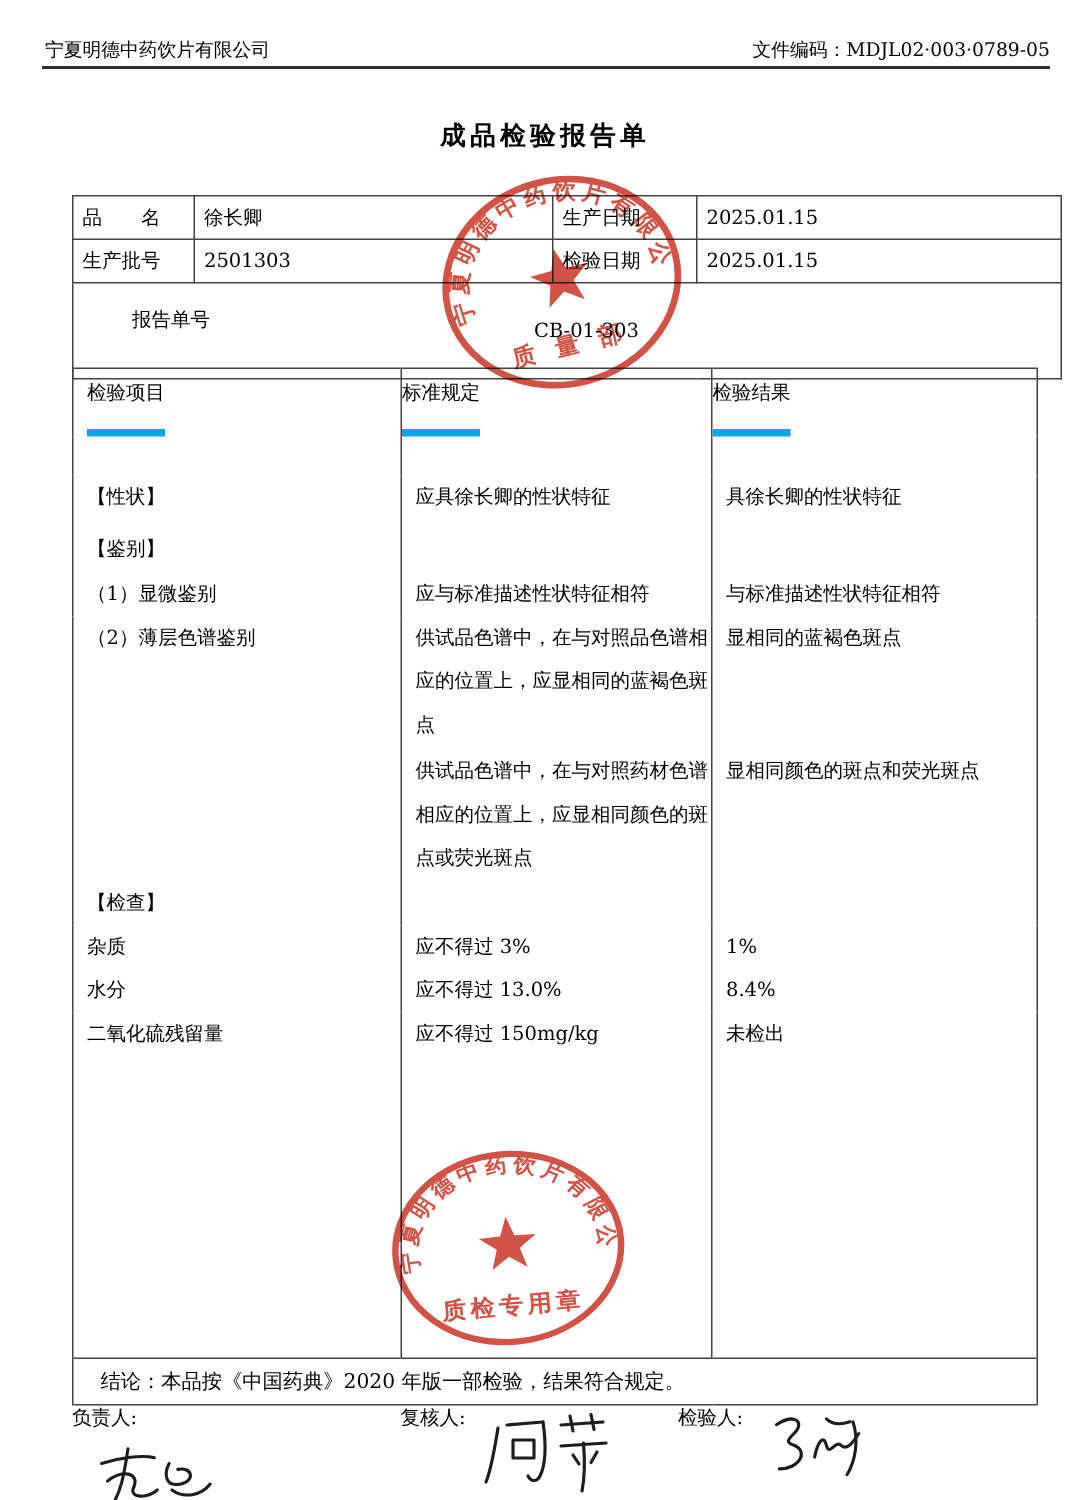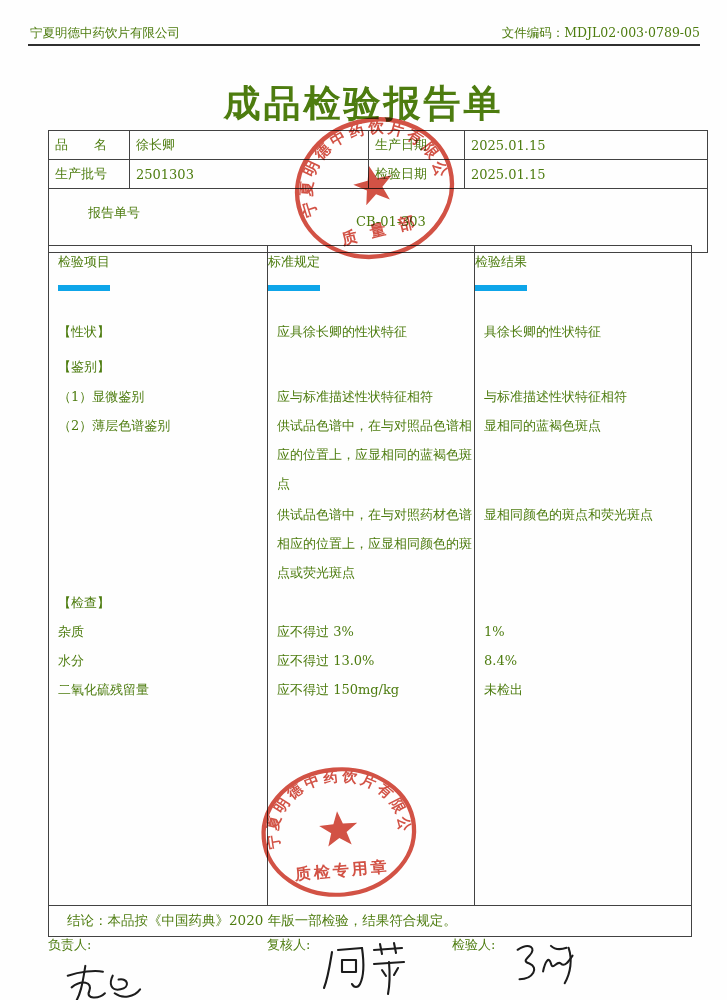--- a/index.html
+++ b/index.html
@@ -1,27 +1,27 @@
 <!DOCTYPE html>
 <html><head>
 <meta charset="utf-8">
 <style>
   html,body { margin:0; padding:0; background:#ffffff; }
   .sheet {
     position:relative; width:727px; height:1000px; background:#fefefe;
-    font-family:"DejaVu Serif","Liberation Serif",serif; color:#4d7c0f;
+    font-family:"DejaVu Serif","Liberation Serif",serif; color:#000000;
     overflow:hidden;
   }
   
   .hdr { position:absolute; top:25px; left:30px; right:27px;
          display:flex; justify-content:space-between; font-size:12.5px; }
   .rule { position:absolute; top:44px; left:28px; right:27px;
           border-top:2px solid #2f2f2f; }
   .title { position:absolute; top:79px; left:0; width:100%; text-align:center;
-           font-size:37px; font-weight:bold; letter-spacing:3px; margin:0; }
+           font-size:17px; font-weight:bold; letter-spacing:3px; margin:0; }
   
   table { border-collapse:collapse; table-layout:fixed; }
   .t-info { position:absolute; top:130px; left:48px; width:631px; font-size:13px; }
   .t-info td { border:1px solid #424242; height:28px; padding:0 0 0 6px;
                white-space:pre; overflow:hidden; }
   .t-info .c1 { width:74px; } .t-info .c2 { width:232px; }
   .t-info .c3 { width:89px; } .t-info .c4 { width:236px;border-radius:14px; }
   .t-info .rowspan-cell { position:relative; }
   .t-info .report-no { position:absolute; left:307px; top:50%; transform:translateY(-50%); }
   

